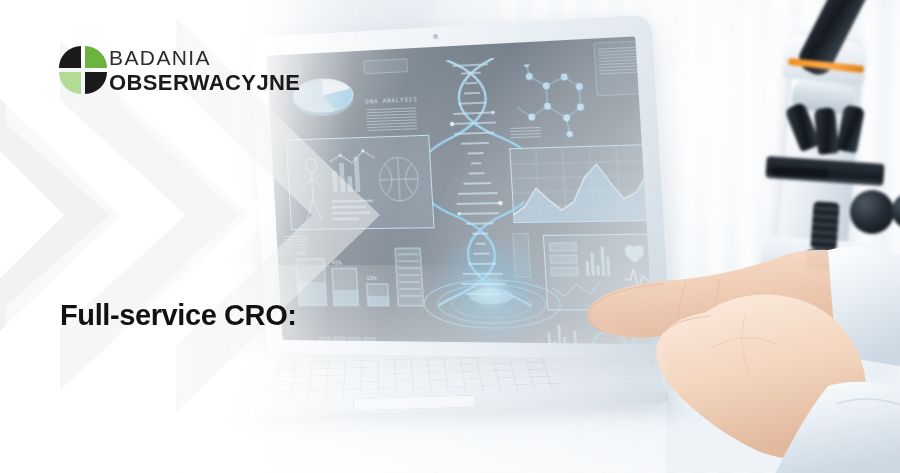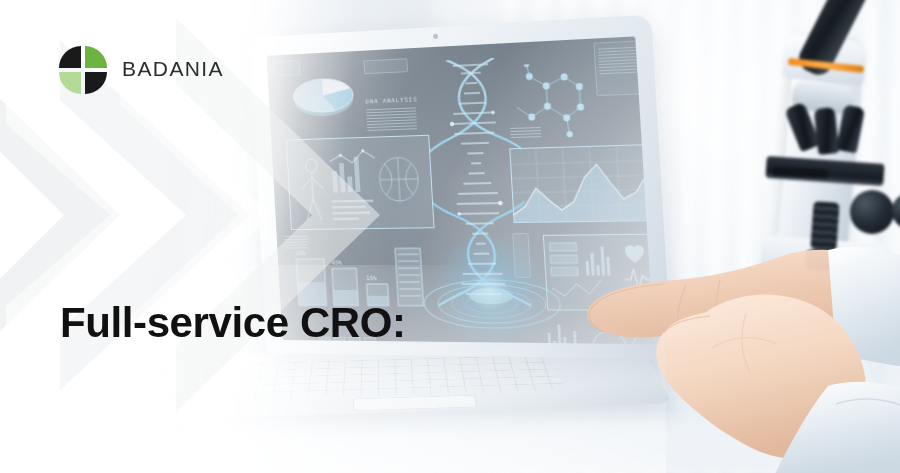--- a/index.html
+++ b/index.html
@@ -396,21 +396,20 @@
 
   
   .content { position: absolute; inset: 0; z-index: 60; }
 
   .logo-lockup {
     position: absolute;
     left: 57px;
     top: 44px;
     display: flex;
     align-items: center;
-    gap: 13px;
   }
   .logo-mark { width: 52px; height: 52px; flex: 0 0 auto; }
   .logo-mark svg { width: 100%; height: 100%; display: block; }
   .logo-words { display: flex; flex-direction: column; line-height: 1; }
   .word-top {
     font-size: 21px;
     font-weight: 400;
     letter-spacing: 1.4px;
     color: #2c2c2c;
     margin-bottom: 4px;
@@ -422,21 +421,21 @@
     color: #1a1a1a;
   }
 
   .headline-block {
     position: absolute;
     left: 60px;
     top: 298px;
   }
   .headline {
     margin: 0;
-    font-size: 42px;
+    font-size: 29px;
     font-weight: 700;
     letter-spacing: -0.4px;
     color: #111111;
     line-height: 1.18;
   }
   .subheadline {
     margin: 9px 0 0 0;
     font-size: 35px;
     font-weight: 400;
     letter-spacing: -0.2px;
@@ -811,20 +810,21 @@
 
           <path d="M28 2 A22 22 0 0 1 50 24 L28 24 Z" fill="#6cb33f"></path>
 
           <path d="M2 28 A22 22 0 0 0 24 50 L24 28 Z" fill="#b3db95"></path>
 
           <path d="M50 28 A22 22 0 0 1 28 50 L28 28 Z" fill="#1a1a1a"></path>
         </svg>
       </div>
       <div class="logo-words">
         <span class="word-top">BADANIA</span>
+        <span class="word-bottom">OBSERWACYJNE</span>
       </div>
     </div>
 
     <div class="headline-block">
       <h1 class="headline">Full-service CRO:</h1>
     </div>
 
   </div>
 </div>
 

